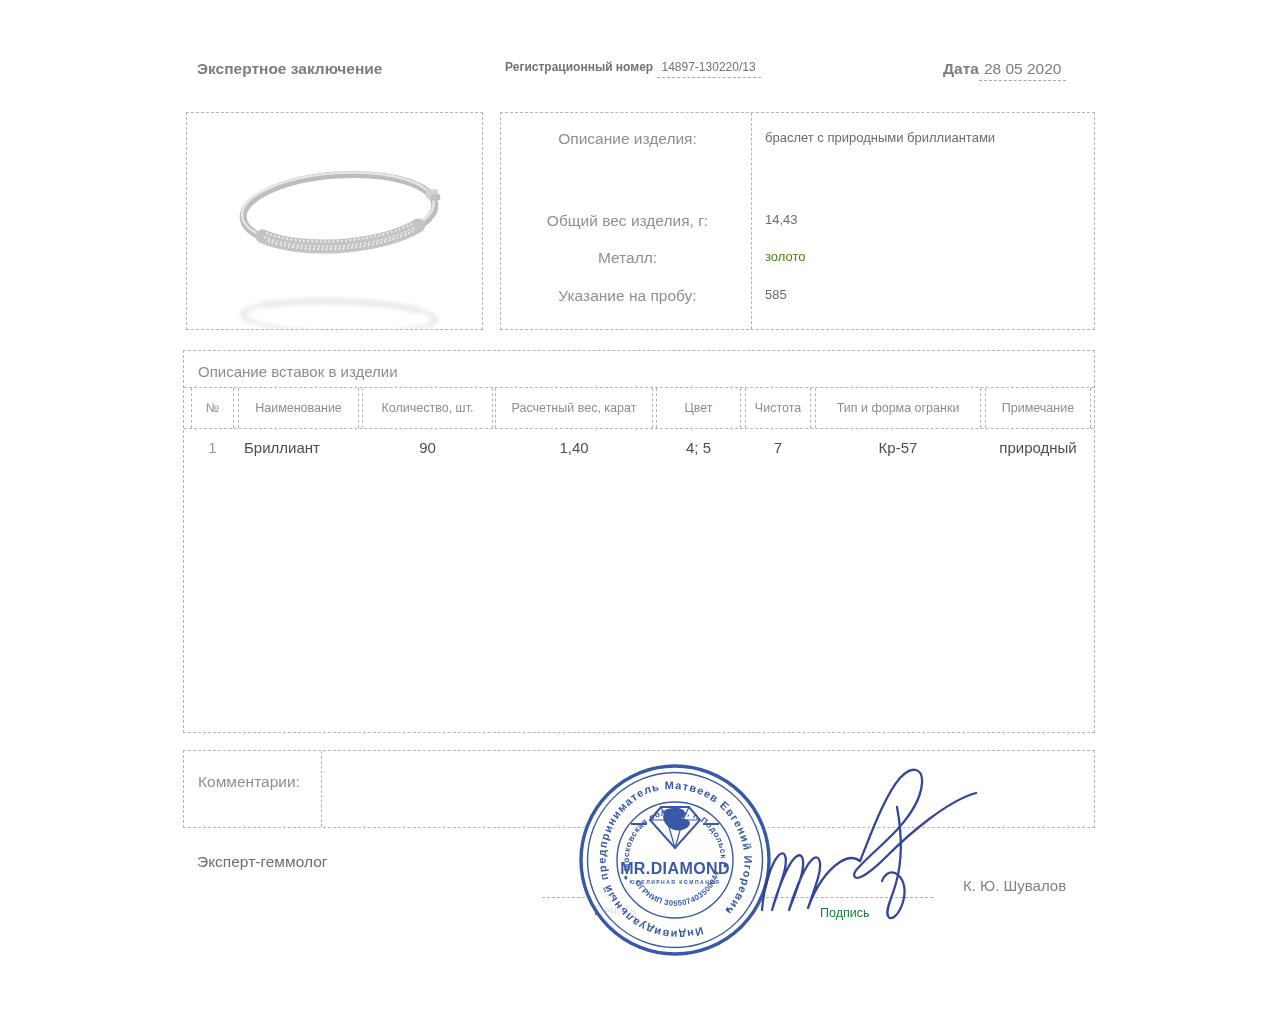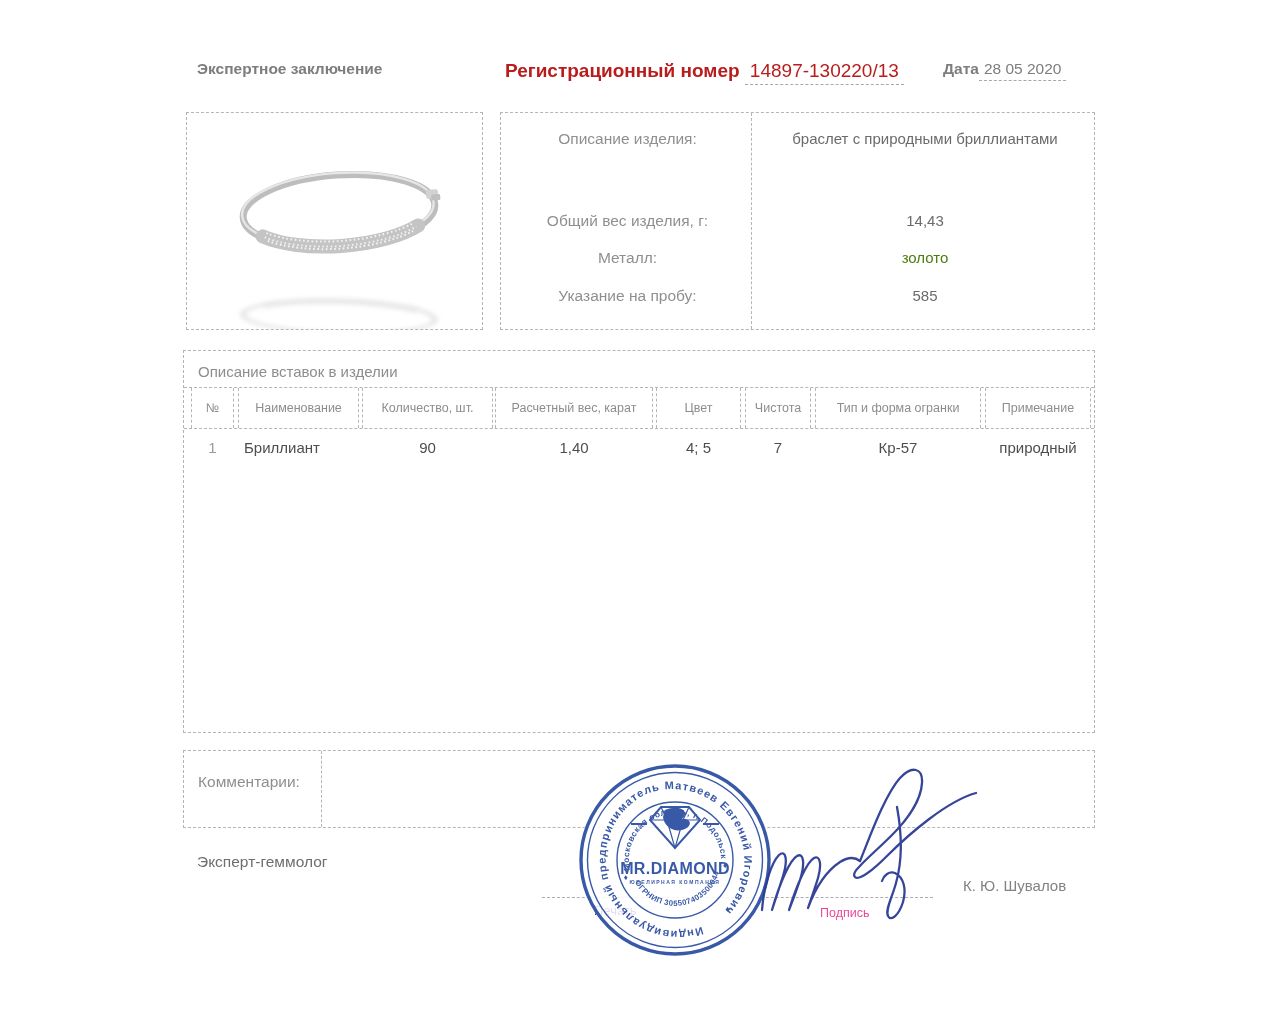--- a/index.html
+++ b/index.html
@@ -6,31 +6,31 @@
   html,body { width:1280px; height:1024px; background:#fff;
     font-family:"Liberation Sans", sans-serif; color:#5d5d5d; }
   .page { position:relative; width:1280px; height:1024px; overflow:hidden; background:#fff; }
   .abs { position:absolute; }
   .dashbox { border:1px dashed #b5b5b5; }
   .bold { font-weight:bold; }
   .underline-dash { border-bottom:1px dashed #a8a8a8; padding:0 5px 3px 5px; }
 
   
   .hdr-title { left:197px; top:60px; font-size:15.5px; color:#7d7d7d; font-weight:bold; }
-  .hdr-reg { left:505px; top:60px; font-size:19px; color:#b91c1c; }
+  .hdr-reg { left:505px; top:60px; font-size:12px; color:#737373; }
   .hdr-date { left:943px; top:60px; font-size:15.5px; color:#7d7d7d; }
 
   
   .photo-box { left:186px; top:112px; width:297px; height:218px; }
 
   
   .desc-box { left:500px; top:112px; width:595px; height:218px; }
   .desc-divider { left:751px; top:113px; height:216px; width:0; border-left:1px dashed #b5b5b5; }
   .desc-lbl { left:515px; width:225px; font-size:15.5px; color:#8f8f8f;text-align:center; }
-  .desc-val { left:765px; width:320px; font-size:15px; color:#6b6b6b;text-align:center; }
+  .desc-val { left:765px; width:320px; font-size:13px; color:#6b6b6b; }
 
   
   .tbl-box { left:183px; top:350px; width:912px; height:383px; }
   .tbl-title { left:14px; top:12px; font-size:15px; color:#8d8d8d; }
   .thead { left:0; top:36px; width:910px; height:42px;
     border-top:1px dashed #b5b5b5; border-bottom:1px dashed #b5b5b5; }
   .th { position:absolute; top:0; height:40px; display:flex; align-items:center;
     justify-content:center; font-size:12.5px; color:#8d8d8d; text-align:center;
     border-left:1px dashed #b5b5b5; border-right:1px dashed #b5b5b5; }
   .trow { left:0; top:88px; width:910px; height:24px; }
@@ -42,21 +42,21 @@
   .cmt-div { position:absolute; left:137px; top:0; height:76px; width:0;
     border-left:1px dashed #b5b5b5; }
 
   
   .expert-title { left:197px; top:853px; font-size:15.5px; color:#6e6e6e; }
   .cert { left:197px; top:875px; font-size:12.3px; line-height:15.5px; color:#8a8a8a; }
   .sign-line { left:542px; top:897px; width:391px; height:0; border-top:1px dashed #adadad; z-index:1; }
   .stamp-label { left:594px; top:903px; font-size:13px; color:#4c1d95; z-index:2; }
   .stamp { left:575px; top:760px; width:200px; height:200px; z-index:3; }
   .signature { left:750px; top:752px; width:250px; height:200px; z-index:4; }
-  .sign-caption { left:820px; top:906px; font-size:12.5px; color:#ec4899; z-index:5; }
+  .sign-caption { left:820px; top:906px; font-size:12.5px; color:#15803d; z-index:5; }
   .expert-name { left:963px; top:877px; font-size:15px; color:#828282; z-index:5; }
 </style>
 </head>
 <body>
 
 <div class="page">
 
   <div class="abs hdr-title">
     <span>Экспертное заключение</span>
   </div>

